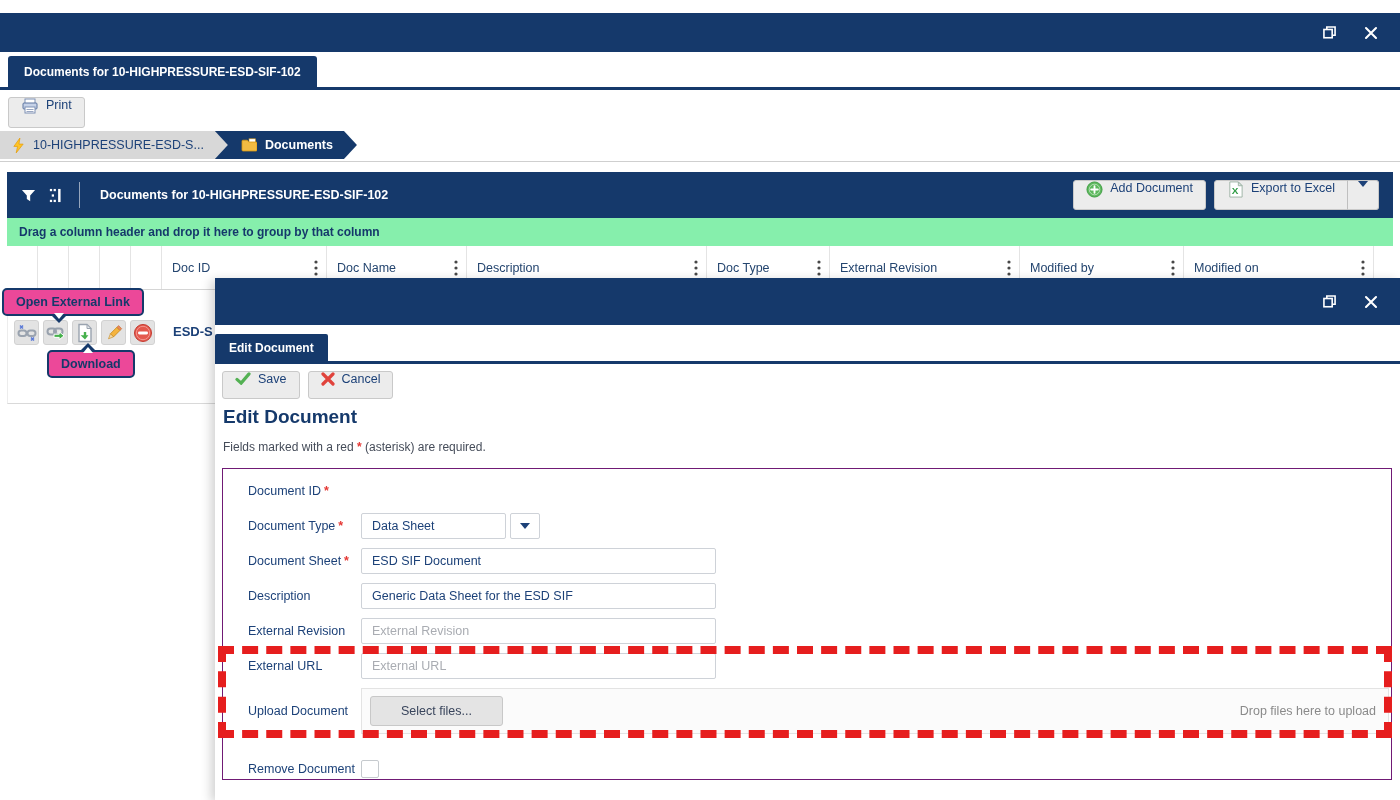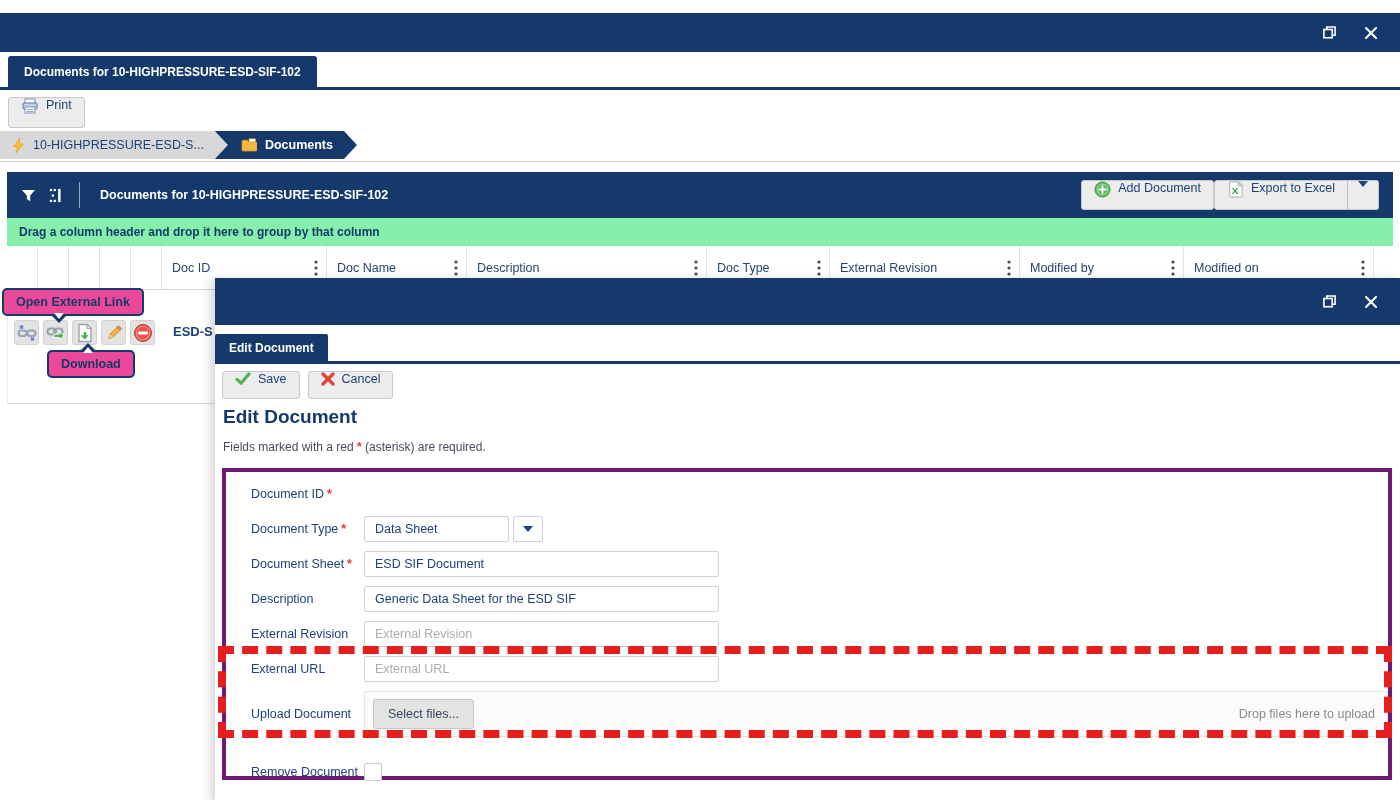--- a/index.html
+++ b/index.html
@@ -35,21 +35,21 @@
   .crumb-navy{background:var(--navy);color:#fff;font-weight:bold;margin-left:-13px;padding:0 24px 0 26px;z-index:1;
     clip-path:polygon(0 0,calc(100% - 13px) 0,100% 50%,calc(100% - 13px) 100%,0 100%);}
   .rule{position:absolute;top:161px;left:0;right:0;height:1px;background:#CFCFCF;}
 
   
   .grid{position:absolute;top:172px;left:7px;right:7px;height:232px;}
   .grid-header{height:46px;background:var(--navy);display:flex;align-items:center;padding:0 14px;}
   .gh-icon{display:inline-flex;margin-right:12px;cursor:pointer;}
   .gh-divider{width:1px;height:26px;background:rgba(255,255,255,.55);margin:0 4px;}
   .grid-title{color:#fff;font-size:12.5px;font-weight:bold;margin:0 0 0 16px;}
-  .gh-actions{margin-left:auto;display:flex;align-items:center;}
+  .gh-actions{margin-left:auto;display:flex;gap:8px;align-items:center;}
   .btn-group{display:flex;}
   .btn-group .btn.main{border-radius:3px 0 0 3px;}
   .btn-group .btn.arrow{border-left:1px solid #BFBFBF;border-radius:0 3px 3px 0;padding:0 10px;margin-left:-1px;}
   .caret{width:0;height:0;border-left:5px solid transparent;border-right:5px solid transparent;border-top:6px solid var(--navy-text);}
 
   .group-bar{height:28px;background:#86efac;color:var(--navy);font-weight:bold;font-size:12px;
     line-height:28px;padding-left:12px;}
 
   .col-row{height:44px;display:flex;background:#fff;border-bottom:1px solid #D5D5D5;}
   .tool-col{width:31px;border-right:1px solid #E4E4E4;height:100%;}
@@ -83,33 +83,33 @@
     display:flex;align-items:center;justify-content:flex-end;gap:24px;padding-right:20px;}
   .modal-tab{position:absolute;top:56px;left:0;height:27px;display:inline-flex;align-items:center;
     background:var(--navy);color:#fff;font-weight:bold;font-size:12px;padding:0 14px;border-radius:2px 2px 0 0;}
   .modal-tabline{position:absolute;top:83px;left:0;right:0;height:3px;background:var(--navy);}
   .modal-toolbar{position:absolute;top:93px;left:7px;display:flex;gap:8px;}
   .modal-toolbar .btn{height:28px;}
   .modal-heading{position:absolute;top:127px;left:8px;margin:0;font-size:19px;line-height:24px;color:var(--navy);font-weight:bold;}
   .required-note{position:absolute;top:162px;left:8px;margin:0;font-size:12px;color:#454C59;}
   .req{color:#E53935;font-weight:bold;margin-left:3px;}
 
-  .form{position:absolute;top:190px;left:7px;width:1170px;height:312px;border:4px solid #701a75;
+  .form{position:absolute;top:190px;left:7px;width:1170px;height:312px;border:1px solid #701a75;
     padding-top:9px;background:#fff;}
   .frow{display:flex;align-items:center;margin-bottom:9px;min-height:26px;}
   .flabel{width:113px;margin-left:25px;font-size:12.5px;color:var(--navy-text);flex:none;}
   .finput{width:355px;height:26px;border:1px solid #CED2D8;border-radius:2px;padding:0 10px;
     font-size:12.5px;color:var(--navy-text);font-family:"Liberation Sans",sans-serif;background:#fff;}
   .finput::placeholder{color:#A9ACB2;}
   .finput.combo{width:145px;}
   .ddl-btn{width:30px;height:26px;margin-left:4px;border:1px solid #CED2D8;border-radius:2px;background:#fff;
     display:inline-flex;align-items:center;justify-content:center;cursor:pointer;}
   .dropzone{width:1028px;height:46px;border:1px solid #E3E3E3;background:#FBFBFB;display:flex;
     align-items:center;position:relative;}
-  .select-files{margin-left:8px;height:30px;padding:0 14px;background:#E4E4E4;border:1px solid #C8C8C8;
+  .select-files{margin-left:8px;height:30px;padding:0 30px;background:#E4E4E4;border:1px solid #C8C8C8;
     border-radius:3px;font-size:12.5px;color:#39455C;font-family:"Liberation Sans",sans-serif;cursor:pointer;}
   .drop-hint{position:absolute;right:12px;color:#8A8A8A;font-size:12.5px;}
   .checkbox-row{margin-top:22px;}
   .checkbox{width:18px;height:18px;border:1px solid #C6CACE;border-radius:2px;background:#fff;cursor:pointer;}
 
   .dash-overlay{position:absolute;left:3px;top:368px;width:1174px;height:92px;
     border:8px dashed var(--red);z-index:12;pointer-events:none;}
 </style>
 </head>
 <body>

